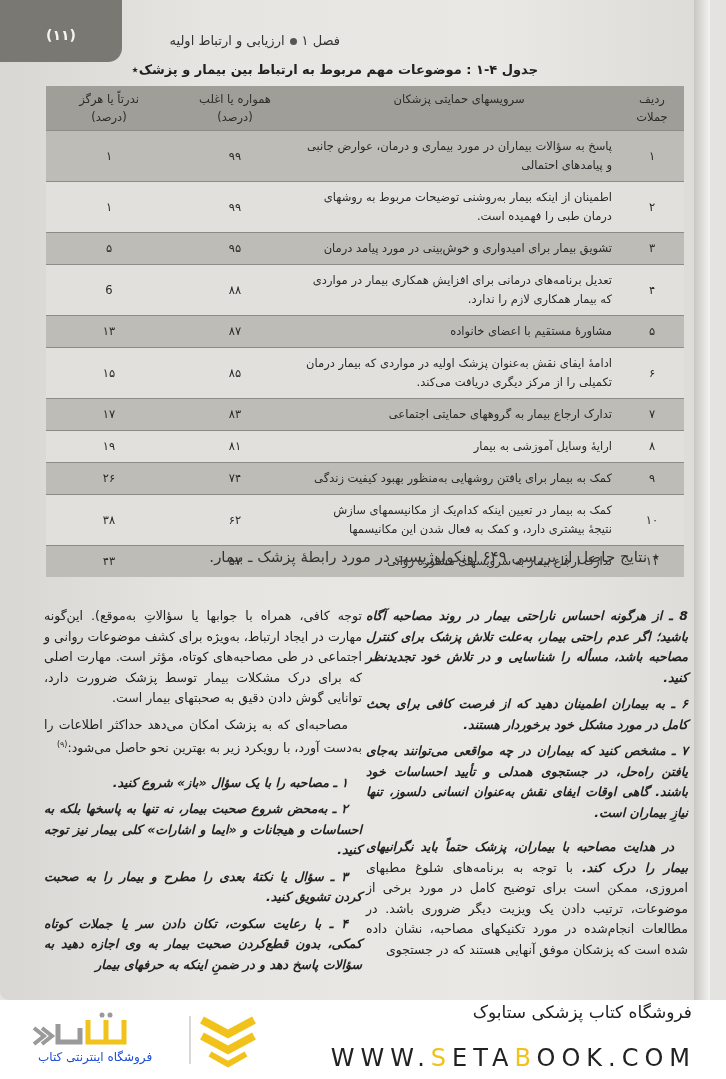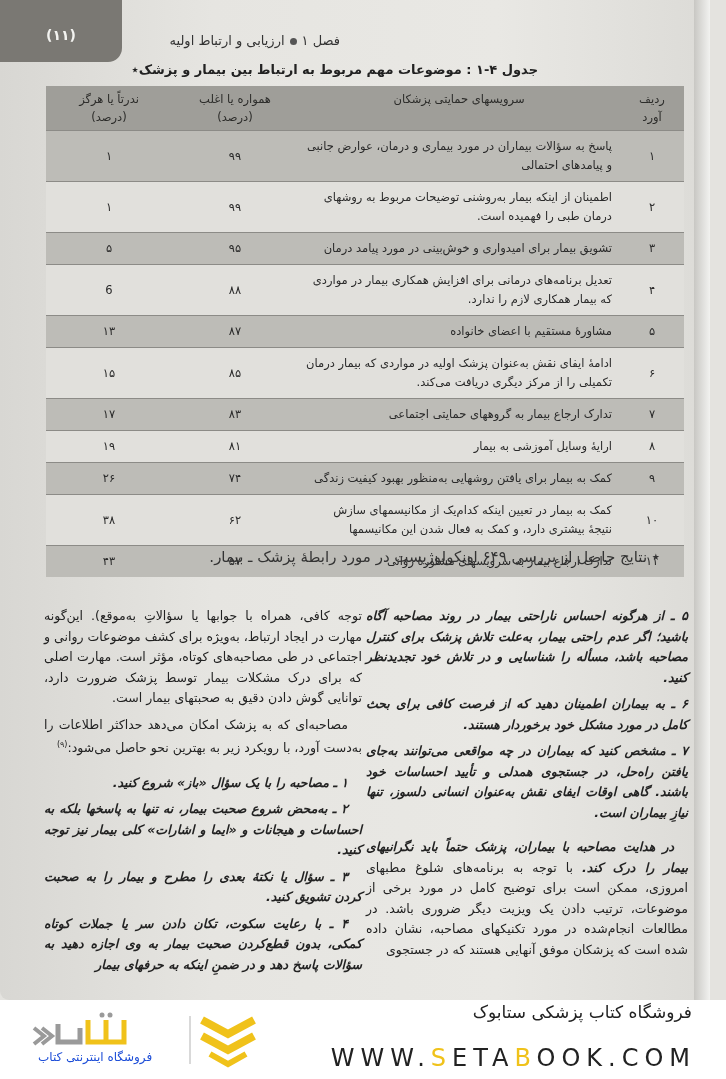--- a/index.html
+++ b/index.html
@@ -93,21 +93,21 @@
     <span>فصل ۱</span><span class="dot"></span><span>ارزیابی و ارتباط اولیه</span>
   </div>
 
   <div class="table-title">جدول ۴-۱ : موضوعات مهم مربوط به ارتباط بین بیمار و پزشک٭</div>
 
   <table class="data">
     <thead>
       <tr>
         <th class="c-rank">
           <div>ردیف</div>
-          <div>آورد</div>
+          <div>جملات</div>
         </th>
         <th class="c-svc" style="text-align:center;">
           <div>سرویسهای حمایتی پزشکان</div>
         </th>
         <th class="c-num">
           <div>همواره یا اغلب</div>
           <div>(درصد)</div>
         </th>
         <th class="c-num">
           <div>ندرتاً یا هرگز</div>
@@ -181,21 +181,21 @@
         <td class="c-svc">تدارک ارجاع بیمار به سرویسهای مشاورهٔ روانی</td>
         <td class="c-num">۵۷</td>
         <td class="c-num">۴۳</td>
       </tr>
     </tbody>
   </table>
 
   <div class="footnote">٭ نتایج حاصل از بررسی ۶۴۹ اونکولوژیست در مورد رابطهٔ پزشک ـ بیمار.</div>
 
   <div class="col col-right">
-    <p class="b">۵ ـ از هرگونه احساس ناراحتی بیمار در روند مصاحبه آگاه باشید؛ اگر عدم راحتی بیمار، به‌علت تلاش پزشک برای کنترل مصاحبه باشد، مسأله را شناسایی و در تلاش خود تجدیدنظر کنید.</p>
+    <p class="b">8 ـ از هرگونه احساس ناراحتی بیمار در روند مصاحبه آگاه باشید؛ اگر عدم راحتی بیمار، به‌علت تلاش پزشک برای کنترل مصاحبه باشد، مسأله را شناسایی و در تلاش خود تجدیدنظر کنید.</p>
     <p class="b">۶ ـ به بیماران اطمینان دهید که از فرصت کافی برای بحث کامل در مورد مشکل خود برخوردار هستند.</p>
     <p class="b">۷ ـ مشخص کنید که بیماران در چه مواقعی می‌توانند به‌جای یافتن راه‌حل، در جستجوی همدلی و تأیید احساسات خود باشند. گاهی اوقات ایفای نقش به‌عنوان انسانی دلسوز، تنها نیازِ بیماران است.</p>
     <p class="indent gap"><span class="b">در هدایت مصاحبه با بیماران، پزشک حتماً باید نگرانیهای بیمار را درک کند.</span> <span>با توجه به برنامه‌های شلوغ مطبهای امروزی، ممکن است برای توضیح کامل در مورد برخی از موضوعات، ترتیب دادن یک ویزیت دیگر ضروری باشد. در مطالعات انجام‌شده در مورد تکنیکهای مصاحبه، نشان داده شده است که پزشکان موفق آنهایی هستند که در جستجوی</span></p>
   </div>
 
   <div class="col col-left">
     <p>توجه کافی، همراه با جوابها یا سؤالاتِ به‌موقع). این‌گونه مهارت در ایجاد ارتباط، به‌ویژه برای کشف موضوعات روانی و اجتماعی در طی مصاحبه‌های کوتاه، مؤثر است. مهارت اصلی که برای درک مشکلات بیمار توسط پزشک ضرورت دارد، توانایی گوش دادن دقیق به صحبتهای بیمار است.</p>
     <p class="indent"><span>مصاحبه‌ای که به پزشک امکان می‌دهد حداکثر اطلاعات را به‌دست آورد، با رویکرد زیر به بهترین نحو حاصل می‌شود:</span><sup style="font-size:8px;">(۹)</sup></p>
     <p class="b indent gap">۱ ـ مصاحبه را با یک سؤال «باز» شروع کنید.</p>
     <p class="b indent">۲ ـ به‌محض شروع صحبت بیمار، نه تنها به پاسخها بلکه به احساسات و هیجانات و «ایما و اشارات» کلی بیمار نیز توجه کنید.</p>

